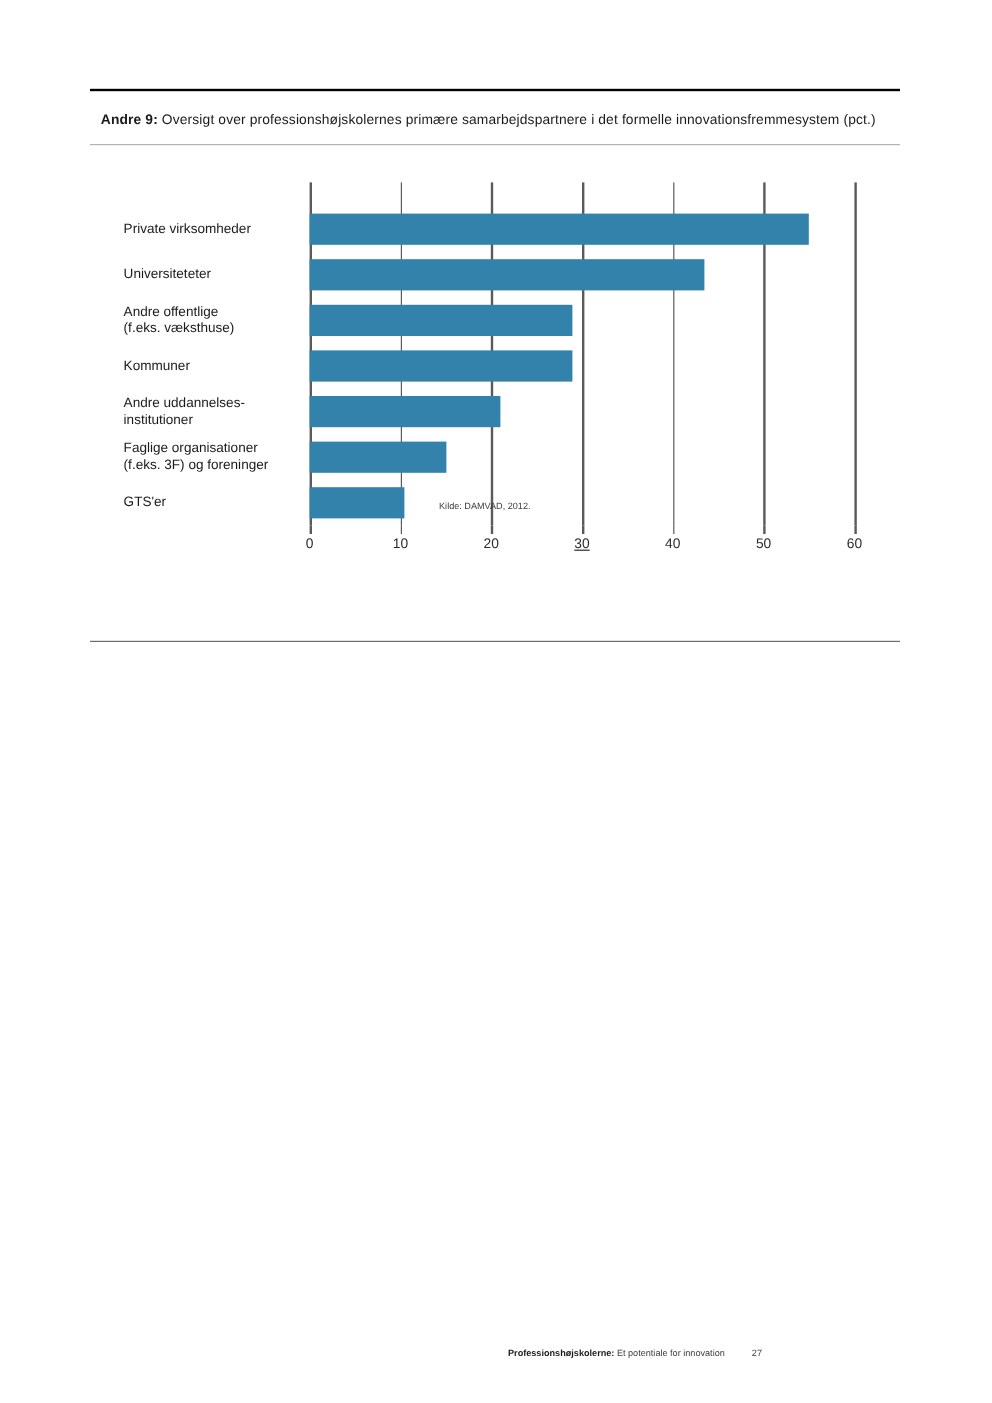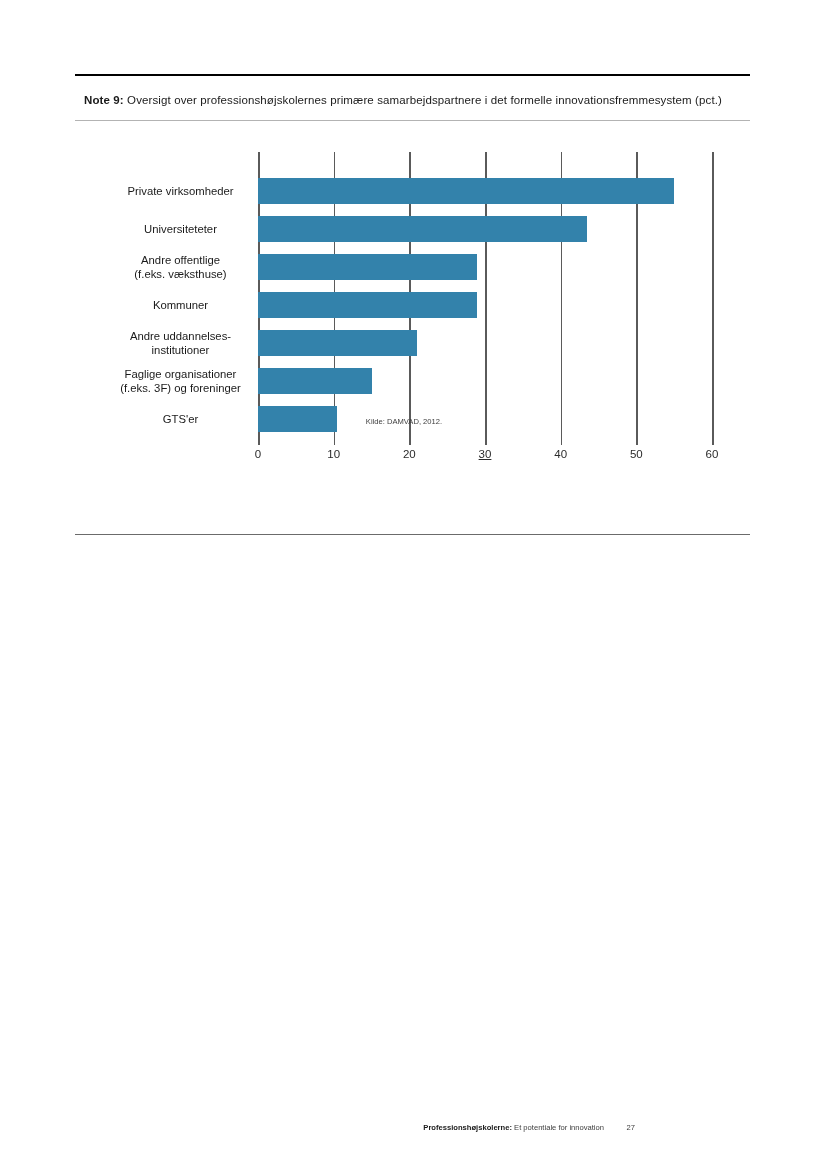--- a/index.html
+++ b/index.html
@@ -54,21 +54,20 @@
     height: 0;
     border-top: 1.2px solid #b3b3b3;
     width: 100%;
   }
 
   
   .chart-area {
     position: relative;
     height: 330px;
     margin-top: 0;
-    text-align: center;
   }
 
   
   .plot {
     position: absolute;
     left: 183px;
     top: 31px;
     width: 454px;
     height: 286px;
   }
@@ -203,21 +202,21 @@
 </head>
 <body>
 
 <div class="page">
 
   <div class="figure-block">
 
     <div class="rule-top"></div>
 
     <div class="figure-title">
-      <span class="fig-label">Note 9:</span><span> Oversigt over professionshøjskolernes primære samarbejdspartnere i det formelle innovationsfremmesystem (pct.)</span>
+      <span class="fig-label">Andre 9:</span><span> Oversigt over professionshøjskolernes primære samarbejdspartnere i det formelle innovationsfremmesystem (pct.)</span>
     </div>
 
     <div class="rule-under-title"></div>
 
     <div class="chart-area">
 
       <div class="cat-labels">
           <div class="cat-label" style="top: 26px; height: 26px;">
             <span>Private virksomheder</span>
           </div>

